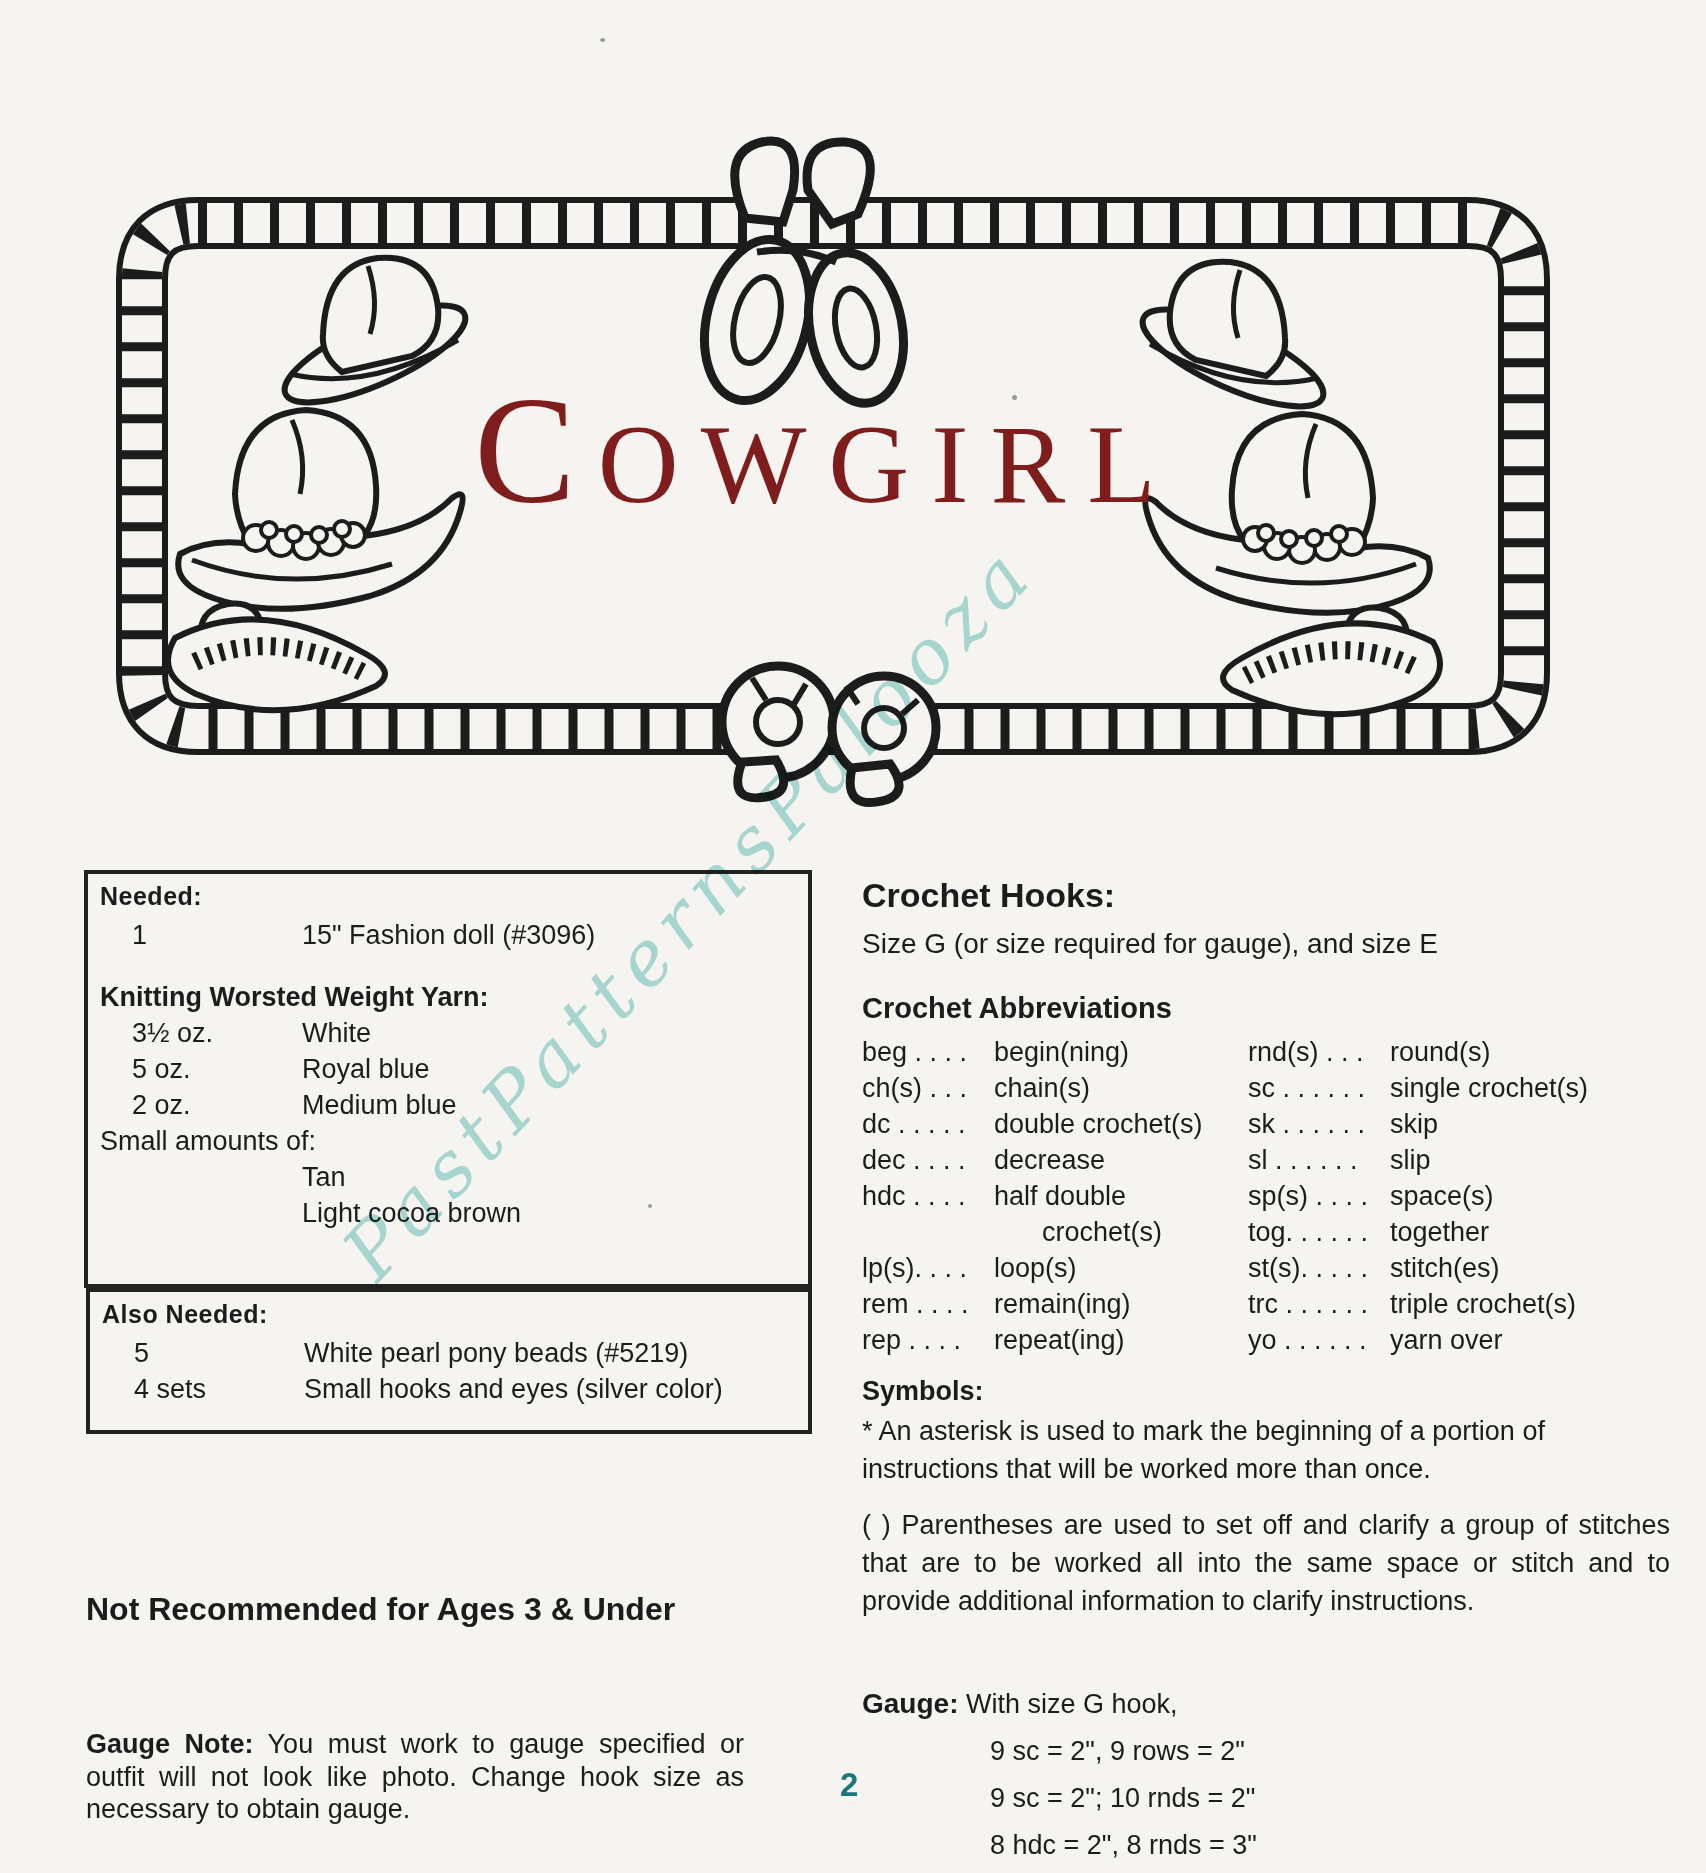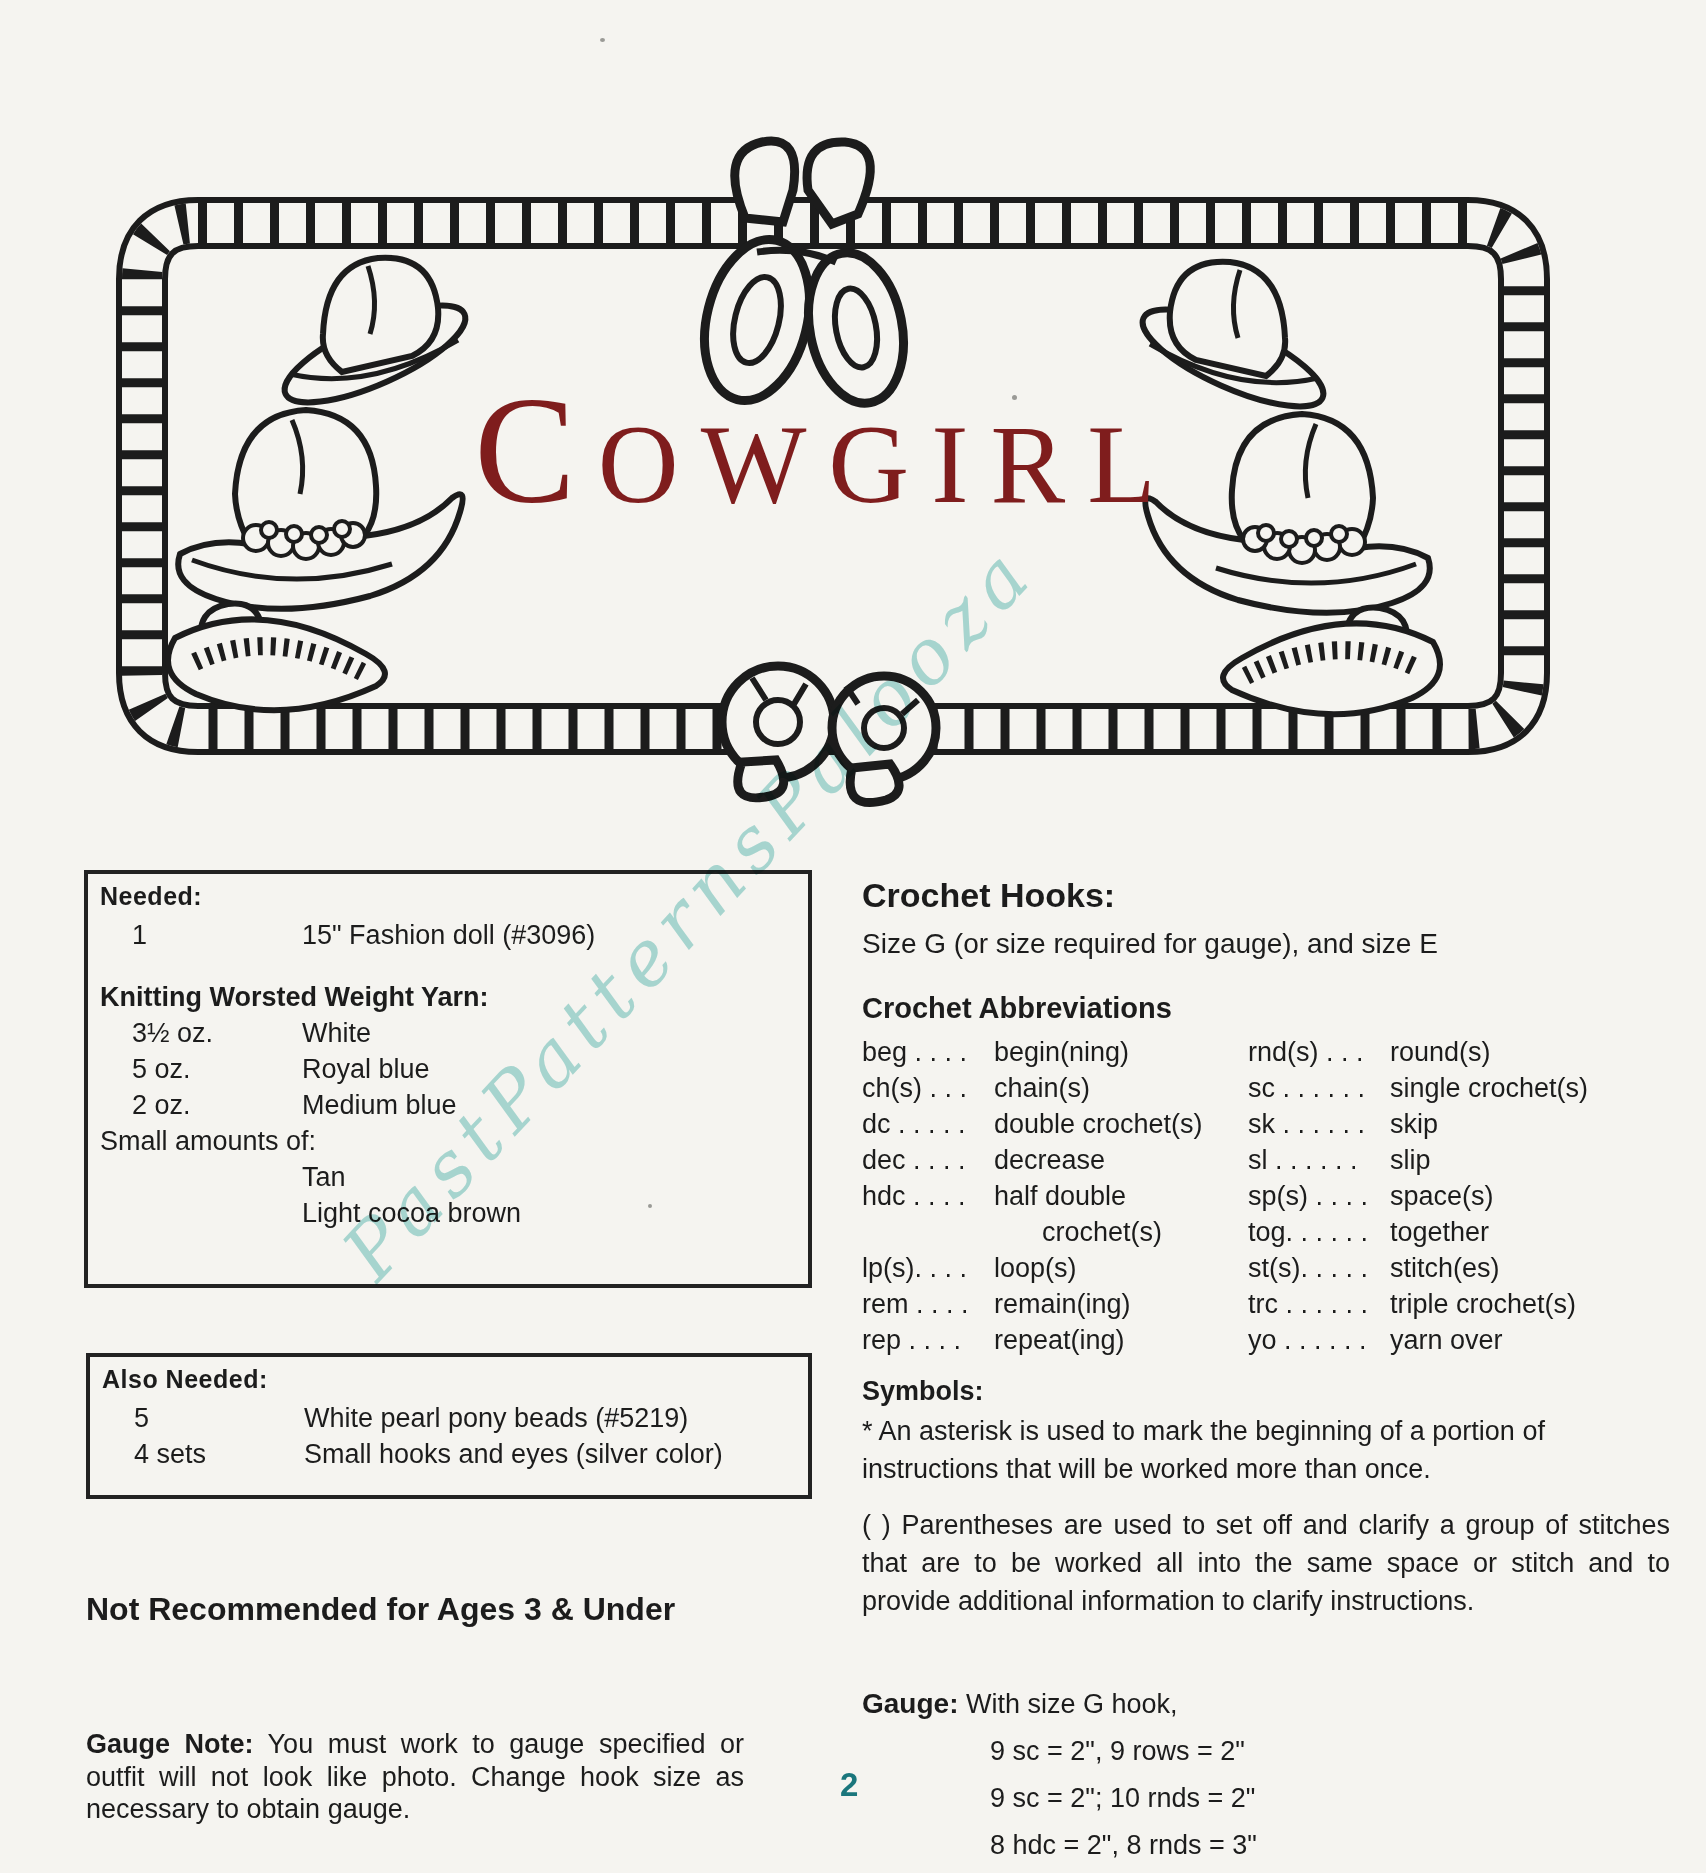--- a/index.html
+++ b/index.html
@@ -21,21 +21,21 @@
     position:absolute; left:140px; top:862px; width:1120px; height:120px; z-index:3;
     transform:rotate(-47deg); transform-origin:50% 50%;
     font-family:"DejaVu Serif", serif; font-style:italic;
     font-size:76px; letter-spacing:10px; text-align:center;
     color:rgba(105,194,189,0.55); mix-blend-mode:multiply;
     pointer-events:none; white-space:nowrap;
   }
   
   .nbox { position:absolute; border:4px solid #222; background:transparent; z-index:2; padding:8px 12px; box-sizing:border-box; }
   .box-needed { left:84px; top:870px;  width:728px; height:418px; }
-  .box-also   { left:86px; top:1353px; width:726px; height:146px; }
+  .box-also   { left:86px; top:1288px; width:726px; height:146px; }
   .box-h { font-size:25px; font-weight:bold; letter-spacing:0.5px; }
   .nrow { display:grid; grid-template-columns:202px 1fr; font-size:27px; line-height:36px; }
   .nrow .qty { padding-left:32px; }
   .subhead { font-size:27px; font-weight:bold; line-height:36px; } .sp26 { height:26px; } .sp6 { height:6px; }
   
   .warning {
     position:absolute; left:86px; top:1590px; width:680px; z-index:2;
     font-size:32px; font-weight:bold; line-height:39px;
   }
   .gauge-note {

